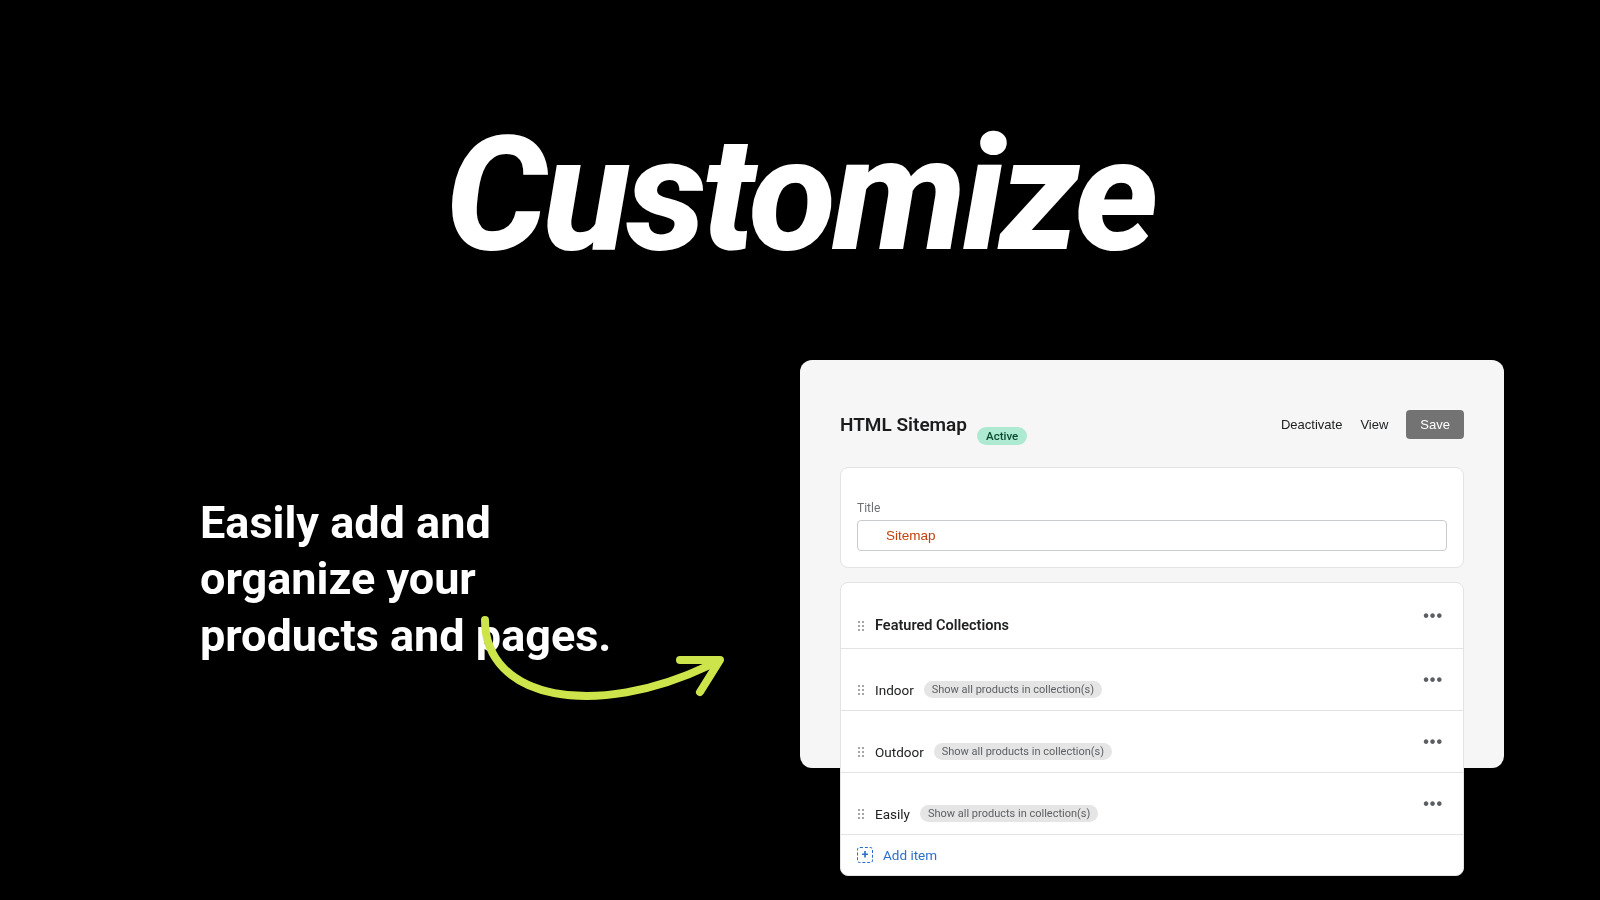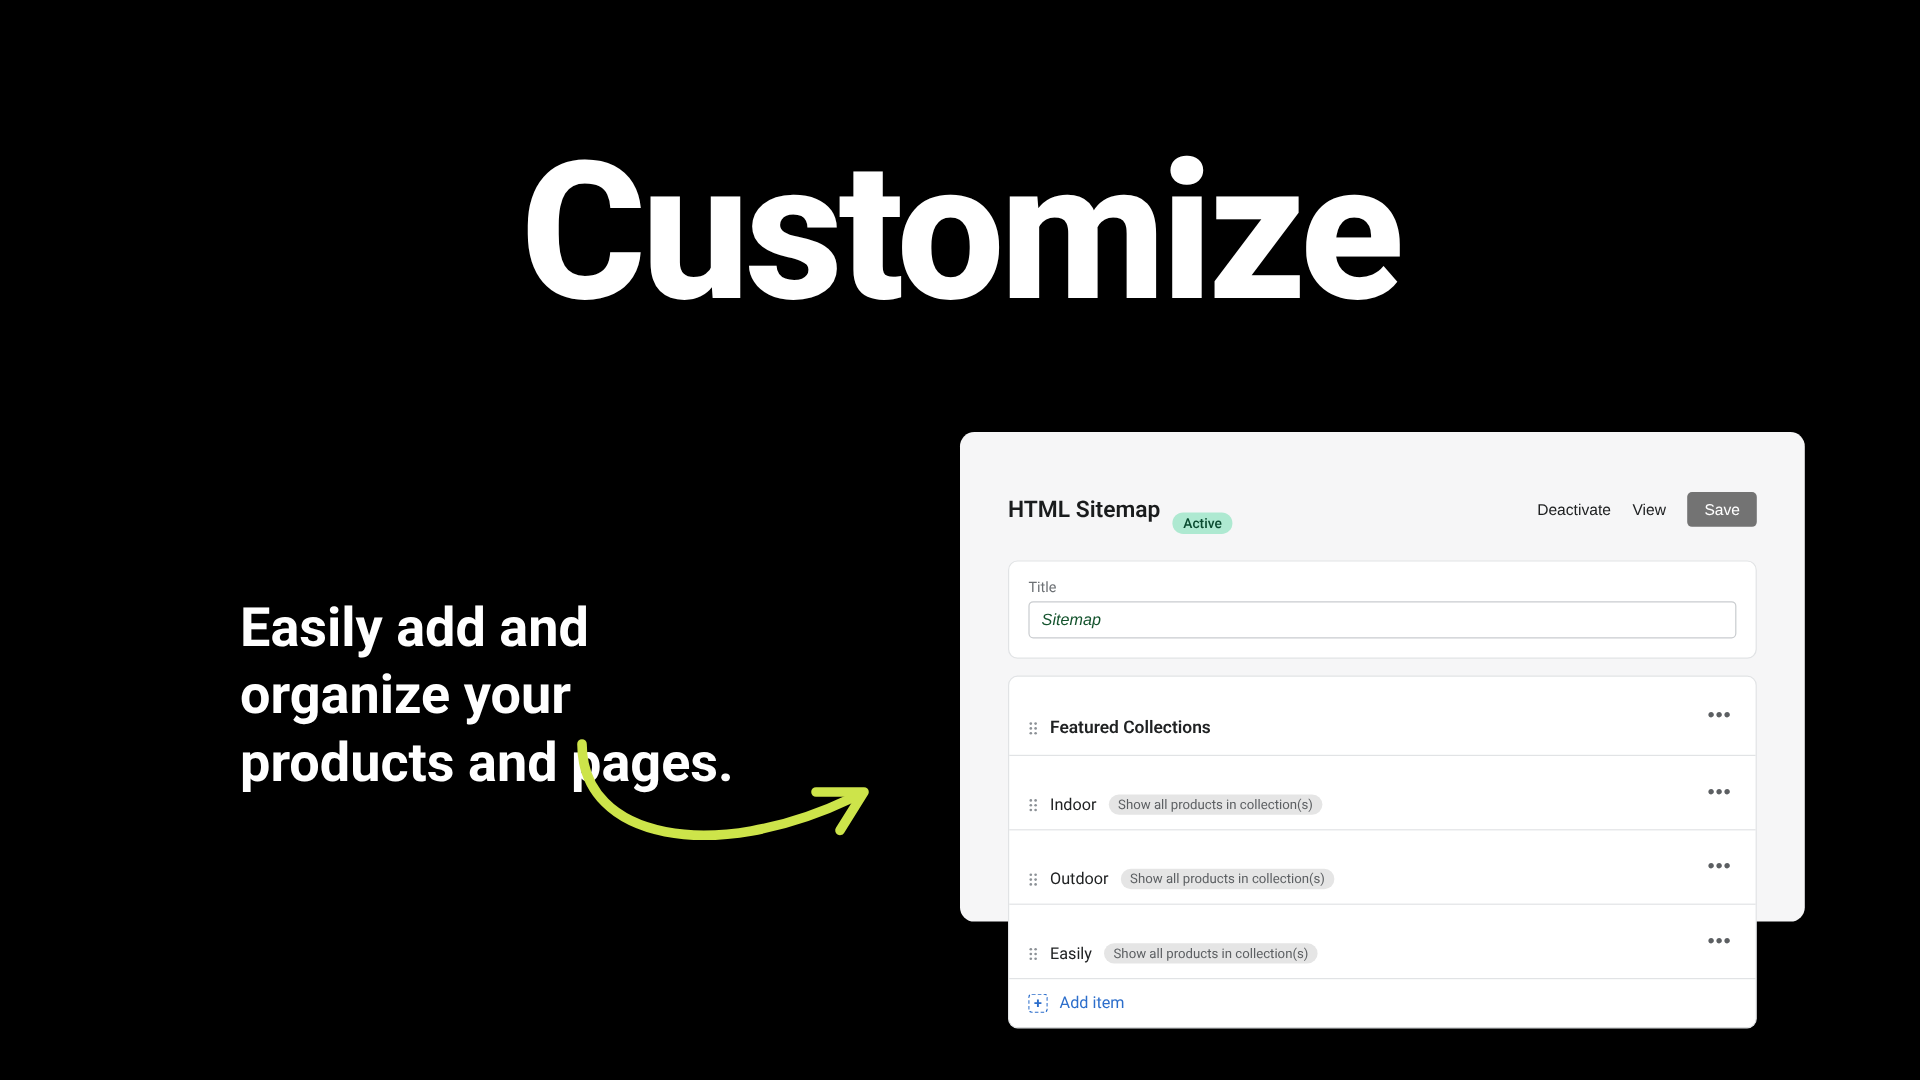--- a/index.html
+++ b/index.html
@@ -12,20 +12,21 @@
   .hero-title {
     position: absolute;
     left: 50%;
     top: 115px;
     transform: translateX(-50%);
     color: #fff;
     font-size: 160px;
     font-weight: 800;
     letter-spacing: -4px;
     line-height: 1;
+    font-style: italic;
   }
   .subtitle {
     position: absolute;
     left: 200px;
     top: 495px;
     color: #fff;
     font-size: 45px;
     font-weight: 700;
     line-height: 1.25;
     max-width: 460px;
@@ -101,30 +102,30 @@
     border-radius: 8px;
     border: 1px solid #e1e3e5;
     margin-bottom: 14px;
   }
   .title-card { padding: 14px 16px 16px 16px; }
   .field-label {
     font-size: 12px;
     color: #6d7175;
     margin-bottom: 5px;
     display: block;
+    margin-top: 19px;
   }
   .text-input {
     width: 100%;
     border: 1px solid #c9cccf;
     border-radius: 4px;
-    padding: 7px 10px;
+    padding: 7px 28px;
     font-size: 13.5px;
-    color: #14532d;
+    color: #c2410c;
     background: #fff;
-    font-style: italic;
   }
   .list-card { padding: 0; }
   .list-row {
     display: flex;
     align-items: center;
     justify-content: space-between;
     padding: 12px 16px;
     border-bottom: 1px solid #e1e3e5;
   }
   .list-row.header-row { padding: 14px 16px; }

